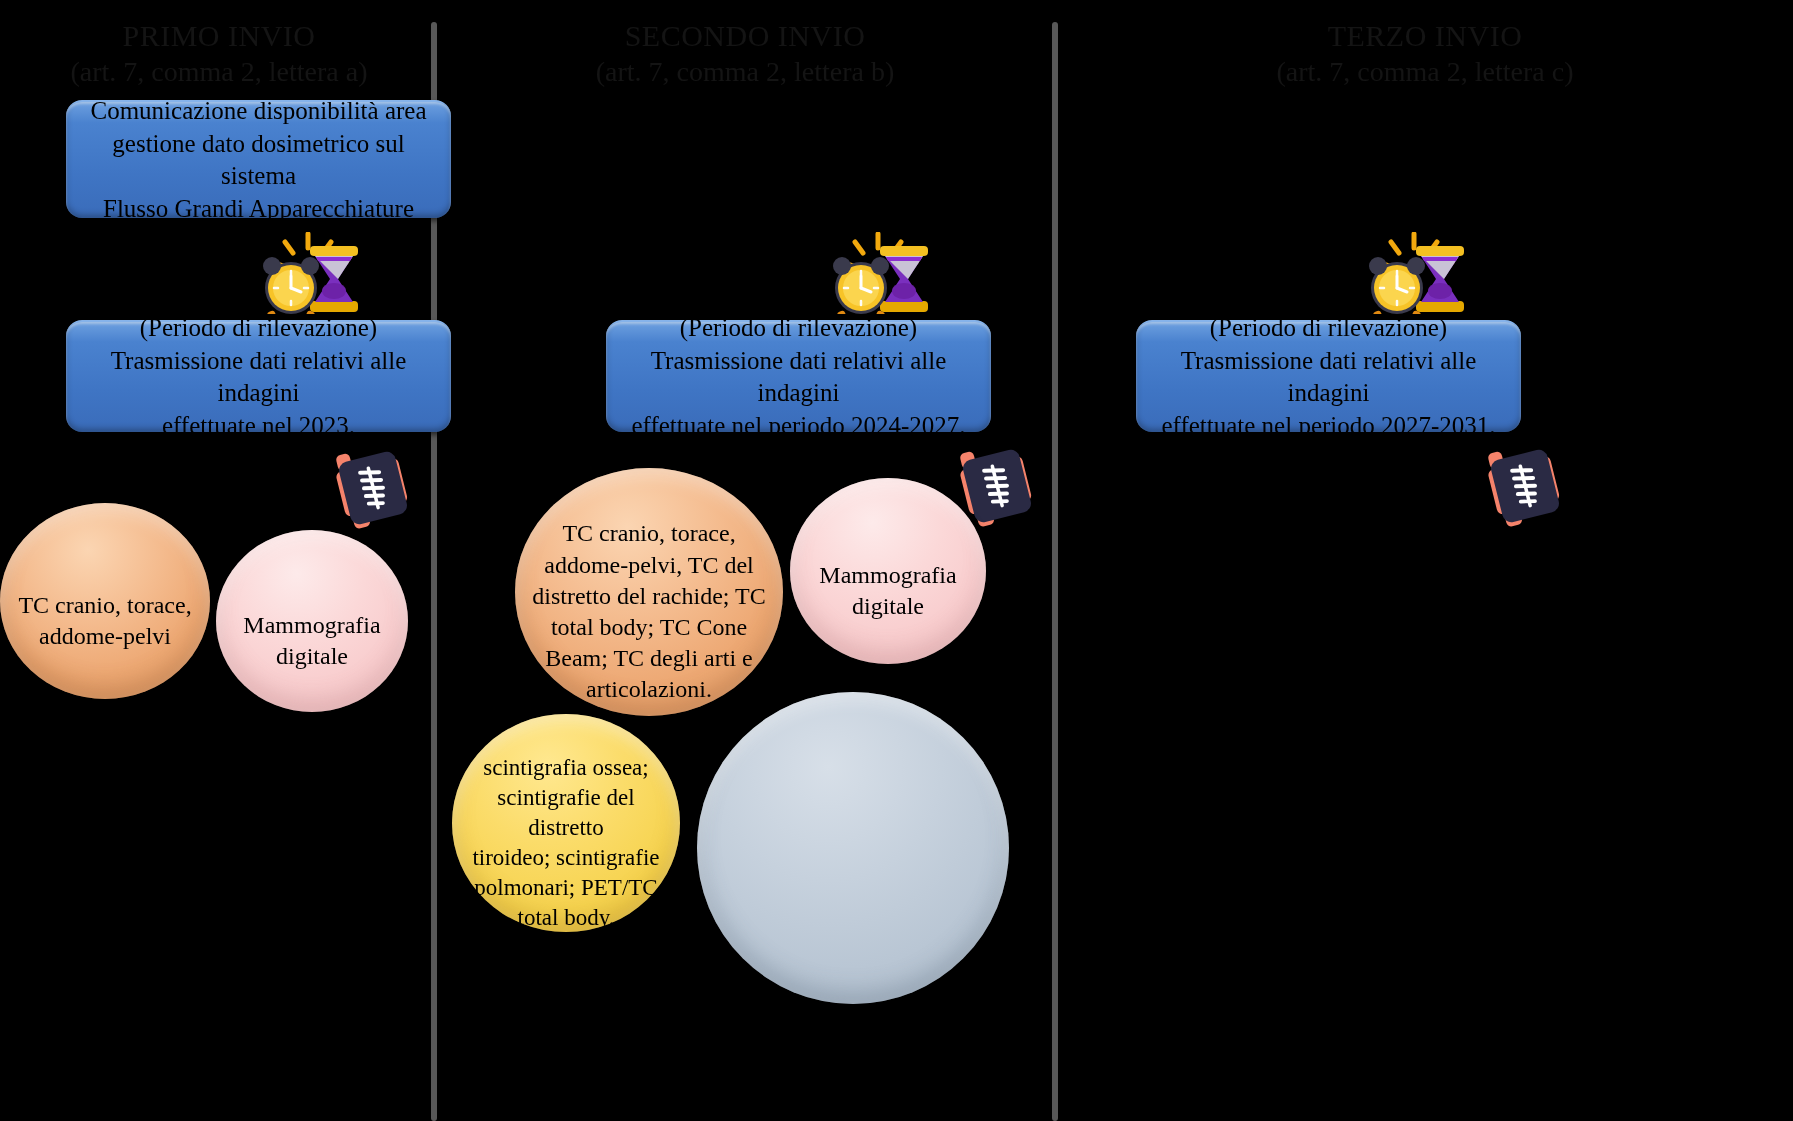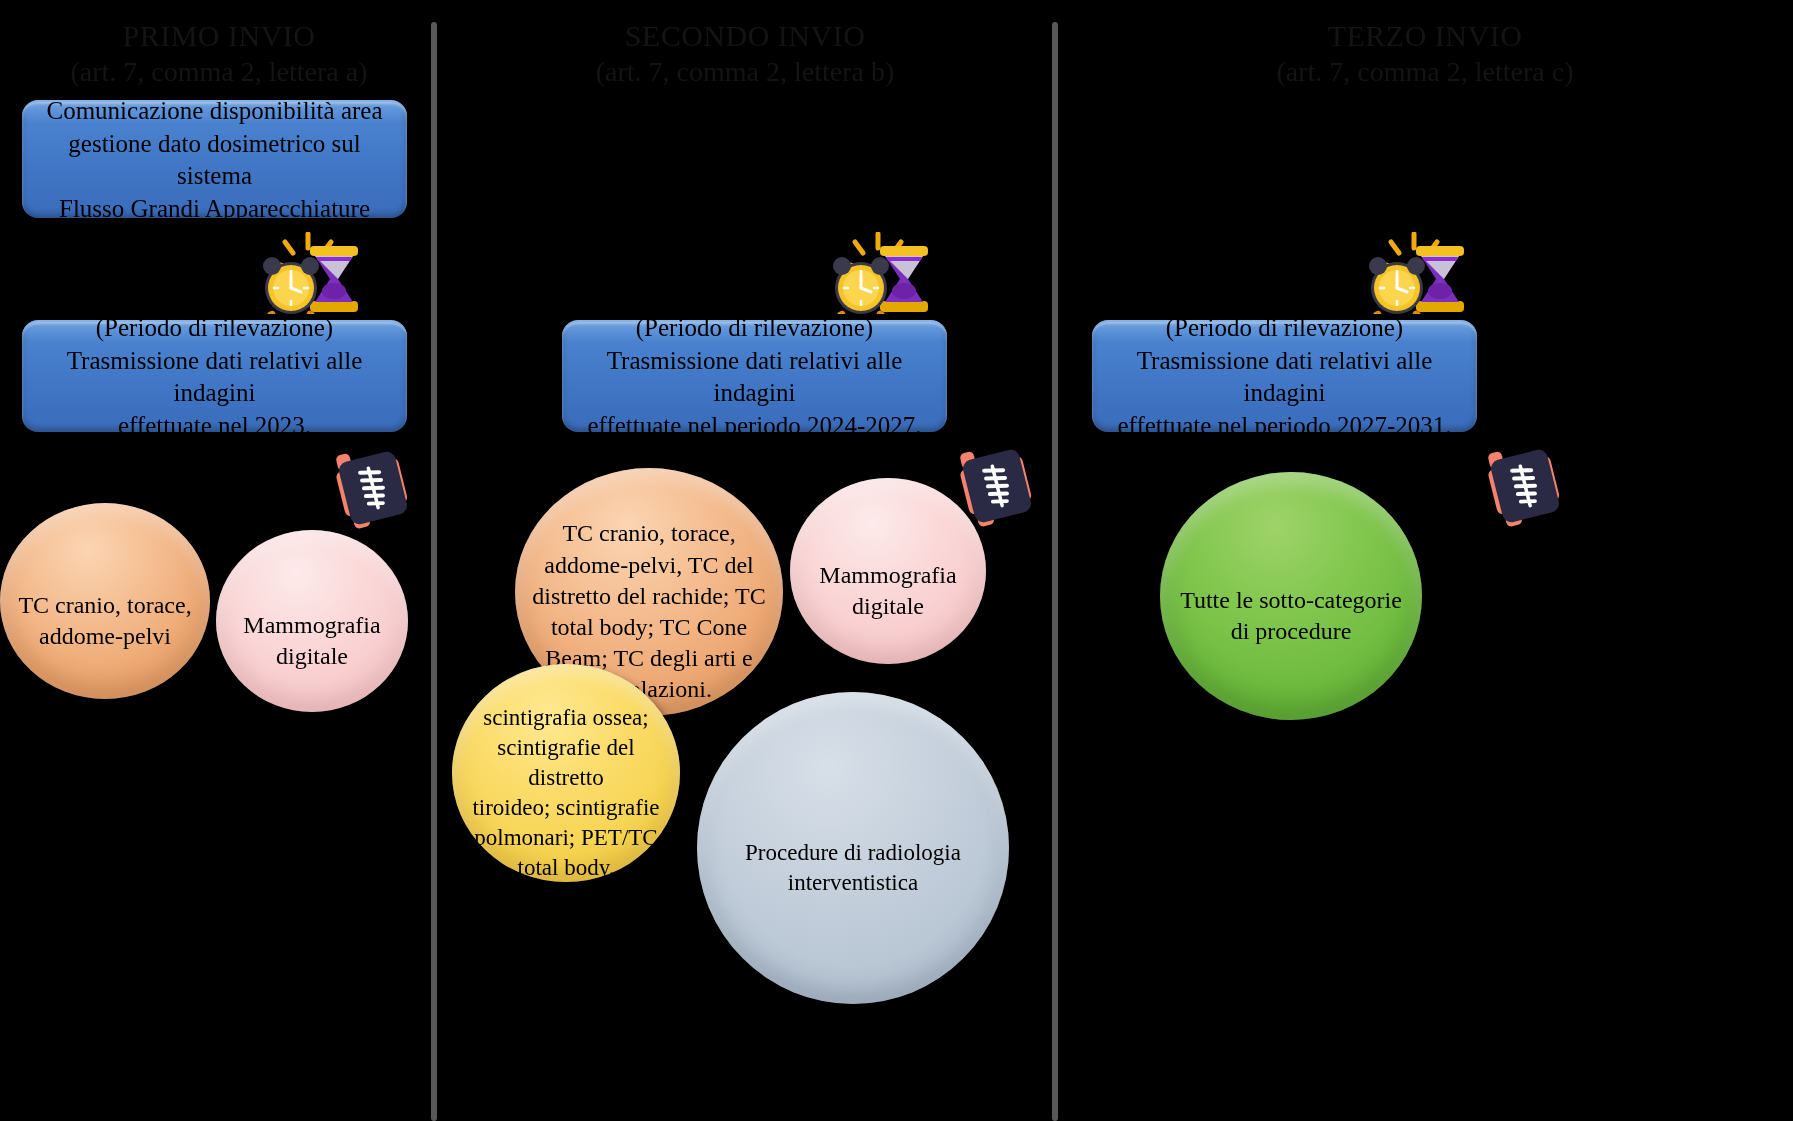--- a/index.html
+++ b/index.html
@@ -60,20 +60,21 @@
                 inset 0 -3px 6px rgba(0,0,0,0.30),
                 2px 3px 5px rgba(0,0,0,0.55);
     display: flex;
     align-items: center;
     justify-content: center;
     text-align: center;
     color: #000000;
     font-size: 25px;
     line-height: 1.30;
     padding: 8px 14px;
+    margin-left: 44px;
   }
   .bluebox .bb-text { display: block; white-space: pre-line; }
 
   
   .bubble {
     position: absolute;
     border-radius: 50%;
     display: flex;
     align-items: center;
     justify-content: center;
@@ -293,32 +294,30 @@
 total body; TC Cone
 Beam; TC degli arti e
 articolazioni.</span>
   </div>
 
   <div class="bubble bub-pink" style="left:790px; top:478px; width:196px; height:186px; font-size:24px;">
     <span class="bub-text">Mammografia
 digitale</span>
   </div>
 
-  <div class="bubble bub-yellow" style="left:452px; top:664px; width:228px; height:218px; font-size:23px;justify-content:flex-end;">
+  <div class="bubble bub-yellow" style="left:452px; top:714px; width:228px; height:218px; font-size:23px;justify-content:flex-end;">
     <span class="bub-text">scintigrafia ossea;
 scintigrafie del distretto
 tiroideo; scintigrafie
 polmonari; PET/TC
 total body.</span>
   </div>
 
   <div class="bubble bub-gray" style="left:697px; top:692px; width:312px; height:312px; font-size:23px;">
     <span>
-      <span class="bub-text">Procedure di radiologia
-interventistica</span>
     </span>
   </div>
 
   <div class="col-header" style="left:1066px; top:18px; width:718px;">
     <span class="ch-title">TERZO INVIO</span>
     <span class="ch-sub">(art. 7, comma 2, lettera c)</span>
   </div>
 
   <div class="icon" style="left:1362px; top:232px;">
     <svg width="106" height="82" viewBox="0 0 106 82">
@@ -378,18 +377,14 @@
           <rect x="36" y="28" width="23" height="4" rx="2" transform="rotate(12 47 30)"></rect>
           <rect x="36" y="36" width="23" height="4" rx="2" transform="rotate(12 47 38)"></rect>
           <rect x="36" y="44" width="23" height="4" rx="2" transform="rotate(12 47 46)"></rect>
           <rect x="36" y="52" width="21" height="4" rx="2" transform="rotate(12 47 54)"></rect>
           <rect x="37" y="60" width="18" height="3.6" rx="1.8" transform="rotate(12 47 62)"></rect>
         </g>
       </g>
     </svg>
   </div>
 
-  <div class="bubble bub-green" style="left:1160px; top:472px; width:262px; height:248px; font-size:24px;">
-    <span class="bub-text">Tutte le sotto-categorie
-di procedure</span>
-  </div>
 
 </div>
 
 </body></html>

